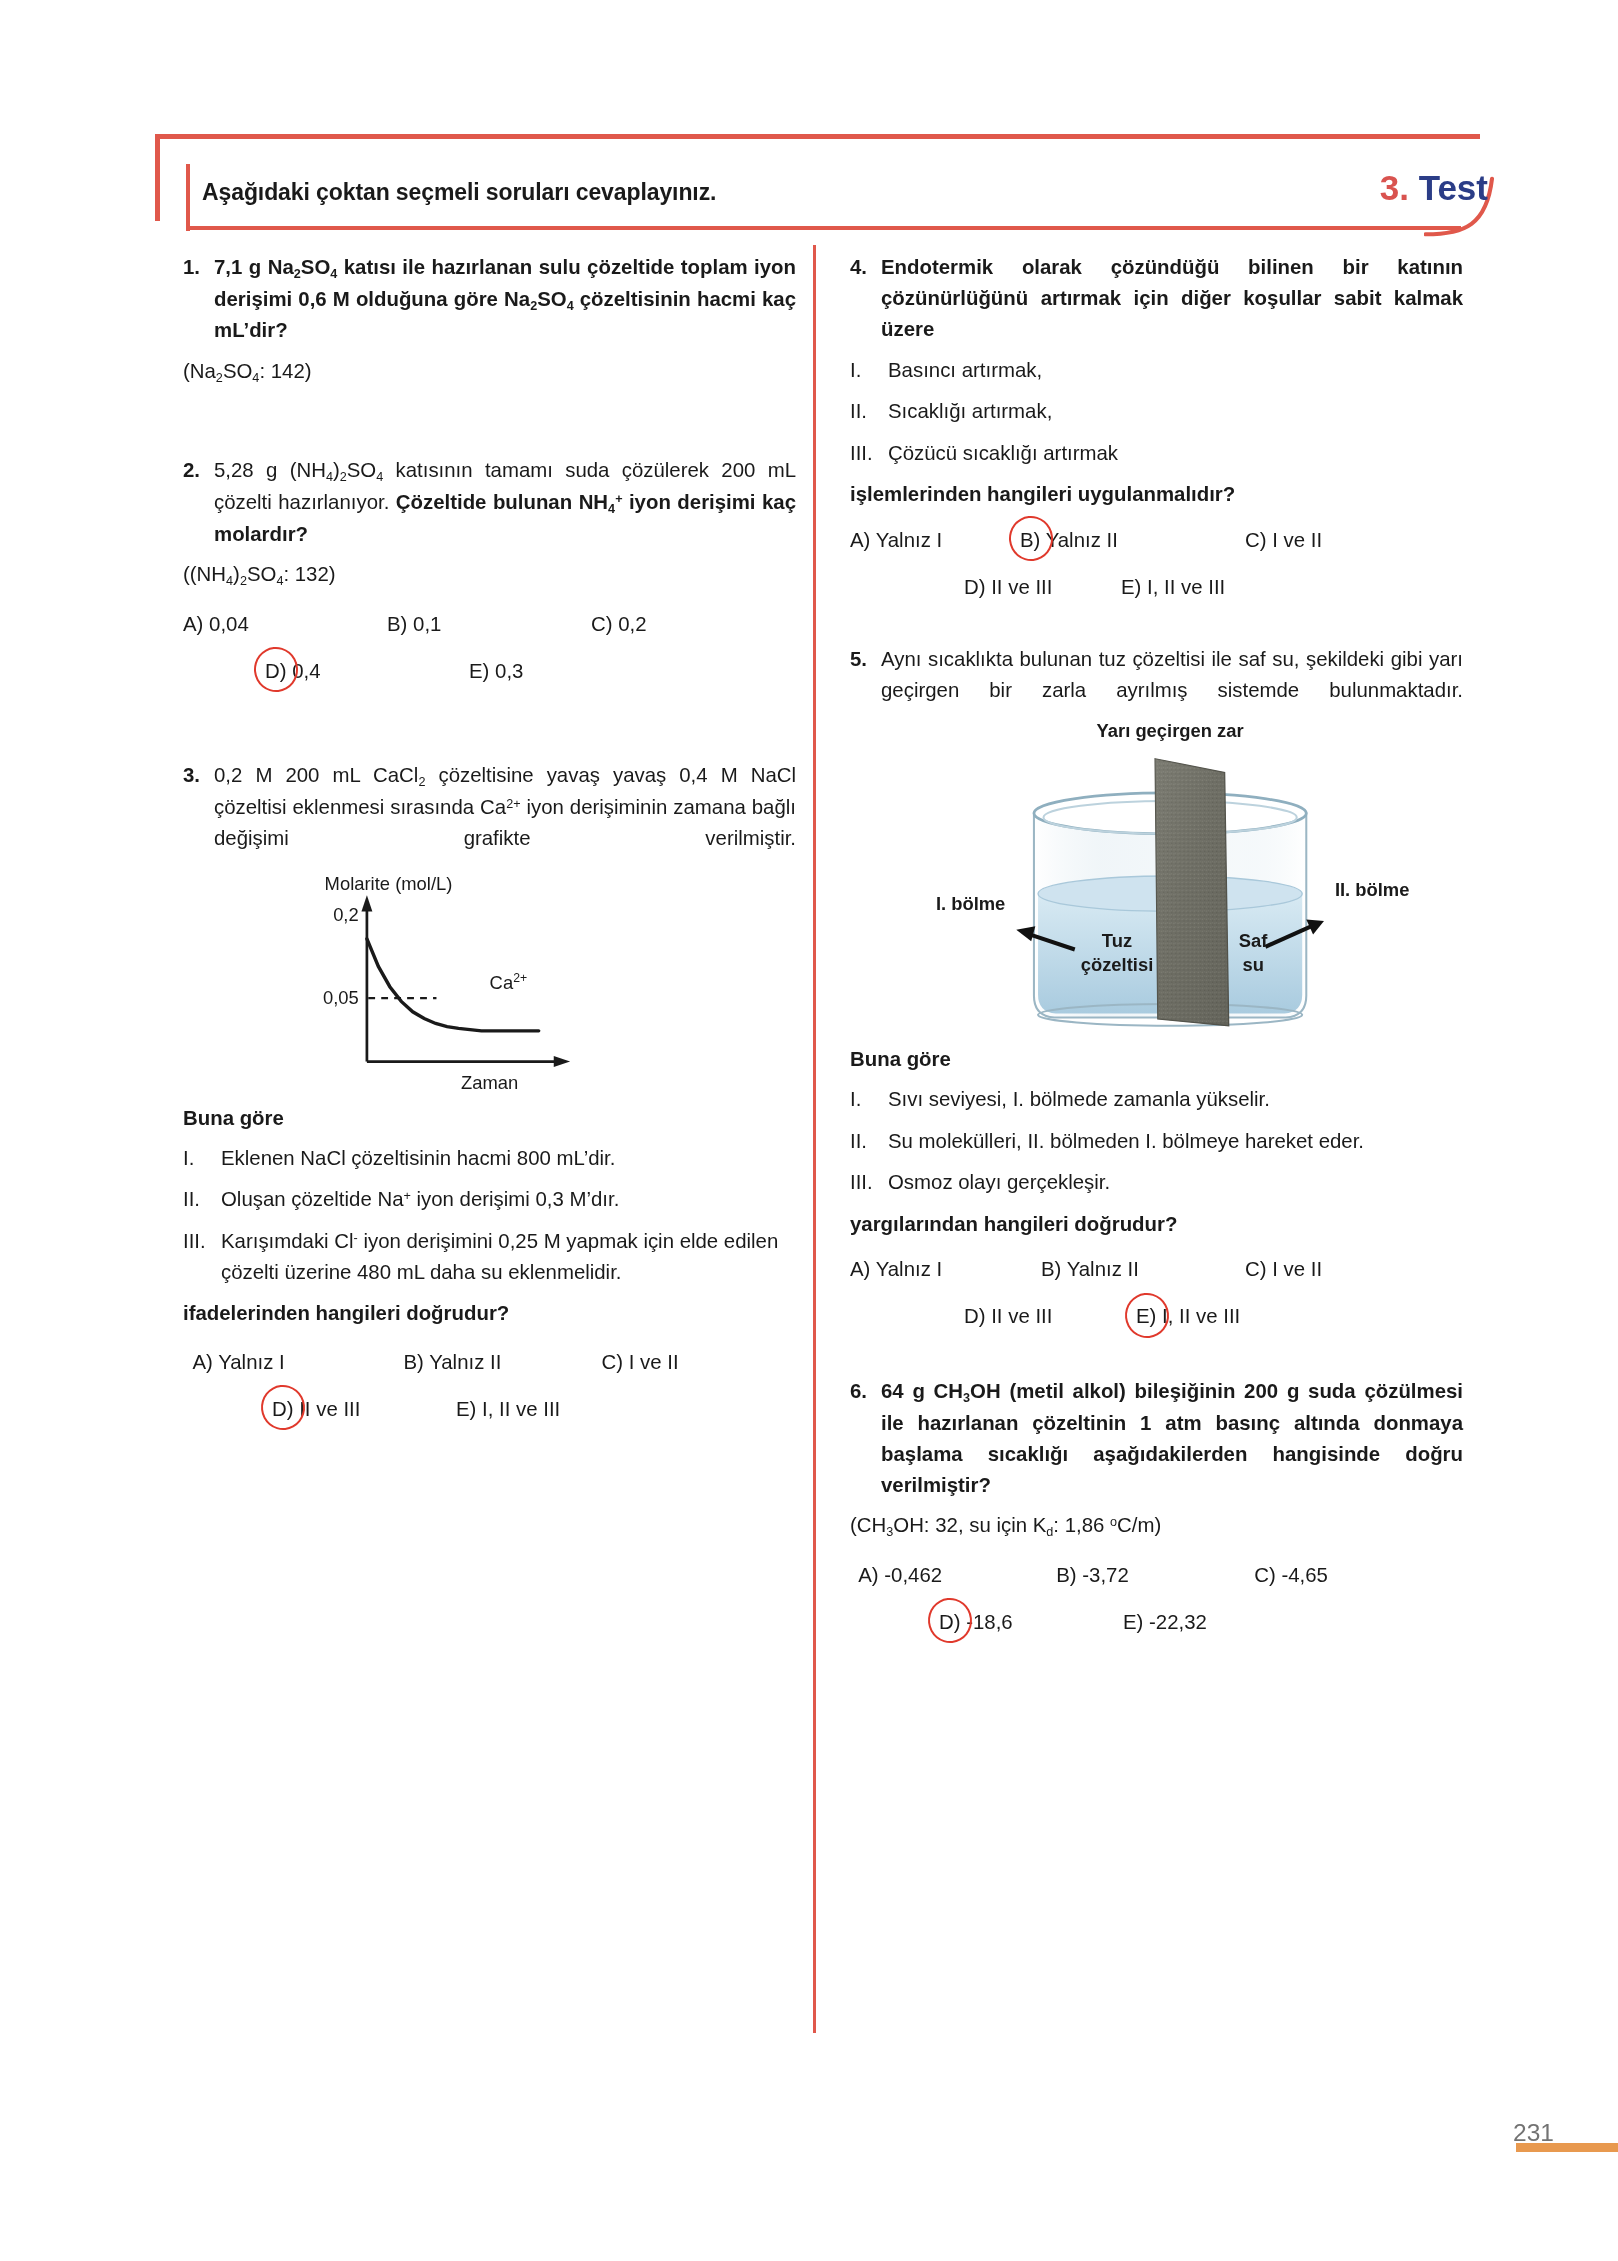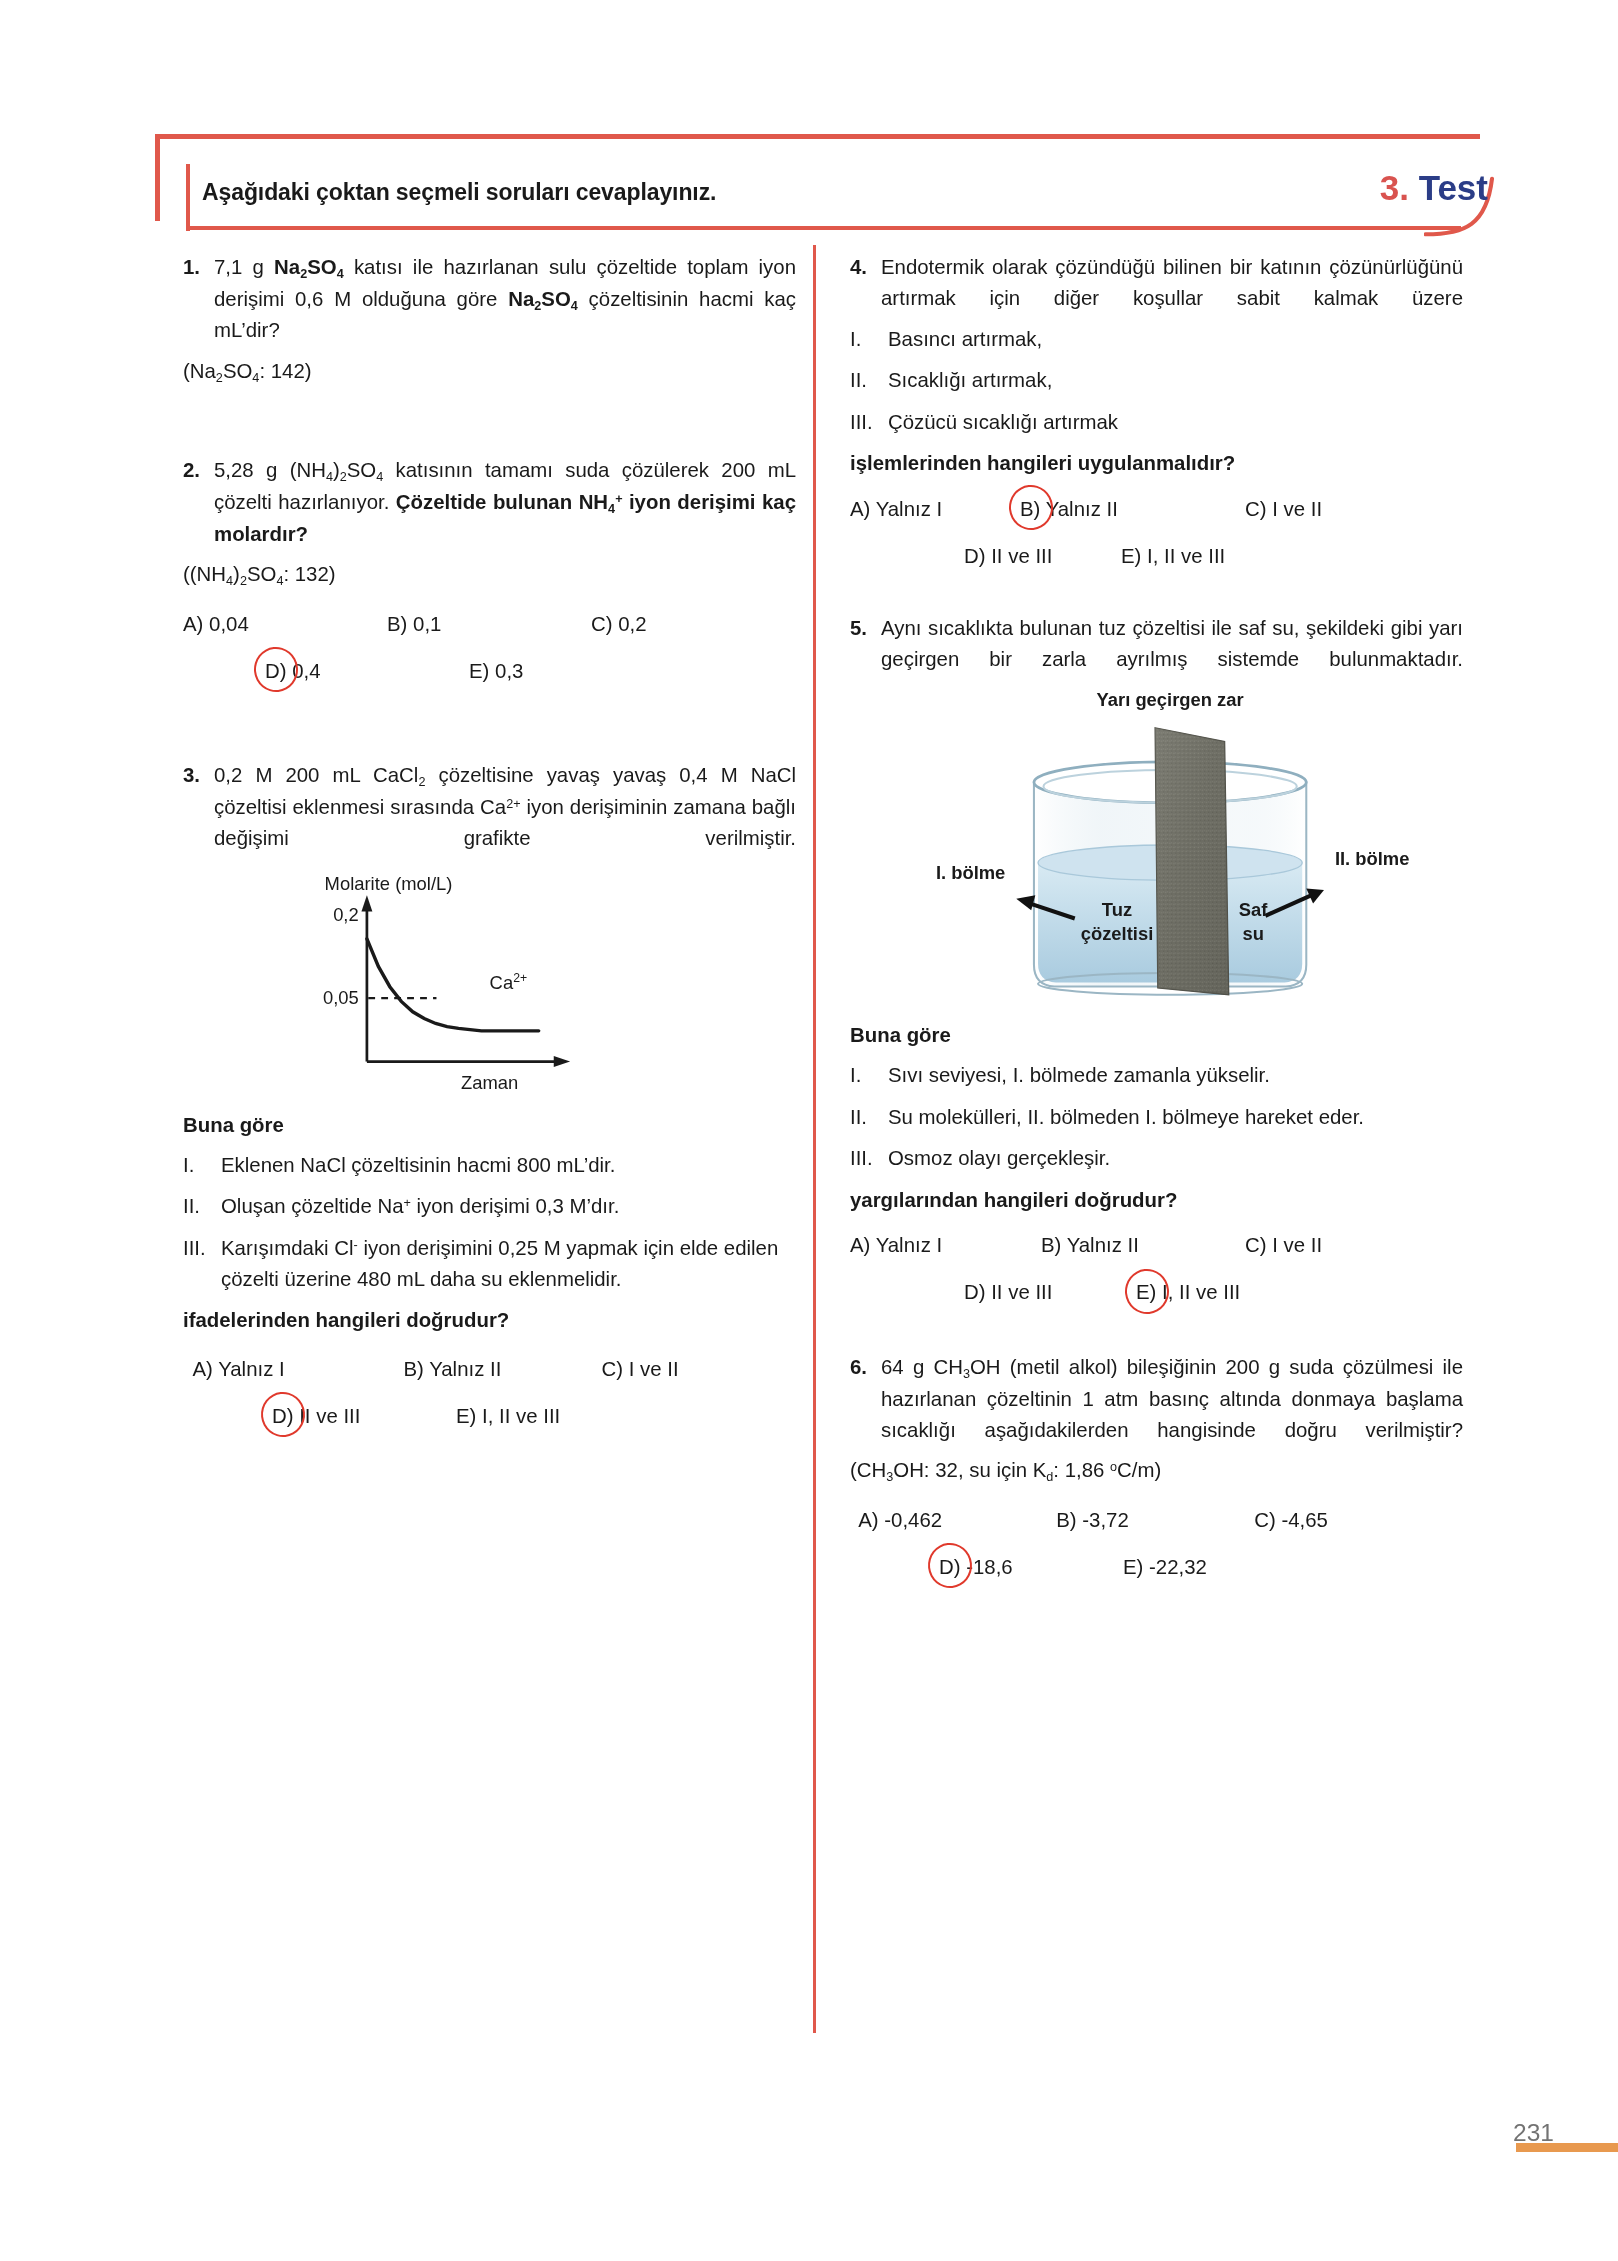--- a/index.html
+++ b/index.html
@@ -118,35 +118,35 @@
     width: 31px;
     flex: 0 0 31px;
     line-height: 1.52;
   }
   .q-text {
     font-size: 20.4px;
     line-height: 1.52;
     flex: 1;
     text-align: justify;
   }
-  .q-text.bold { font-weight: normal; }
+  .q-text.bold { font-weight: bold; }
   .just { text-align: justify; text-align-last: justify; }
   sub { font-size: 0.62em; vertical-align: -0.28em; }
   sup { font-size: 0.62em; vertical-align: 0.50em; }
 
   .hint {
     font-size: 20.4px;
     line-height: 1.5;
     margin-top: 9.5px;
   }
   .lead {
     font-size: 20.4px;
     font-weight: bold;
     line-height: 1.5;
-    margin-top: 13px;
+    margin-top: 6px;
   }
 
   
   .roman {
     margin-top: 9.5px;
   }
   .roman-item {
     display: flex;
     font-size: 20.4px;
     line-height: 1.5;

